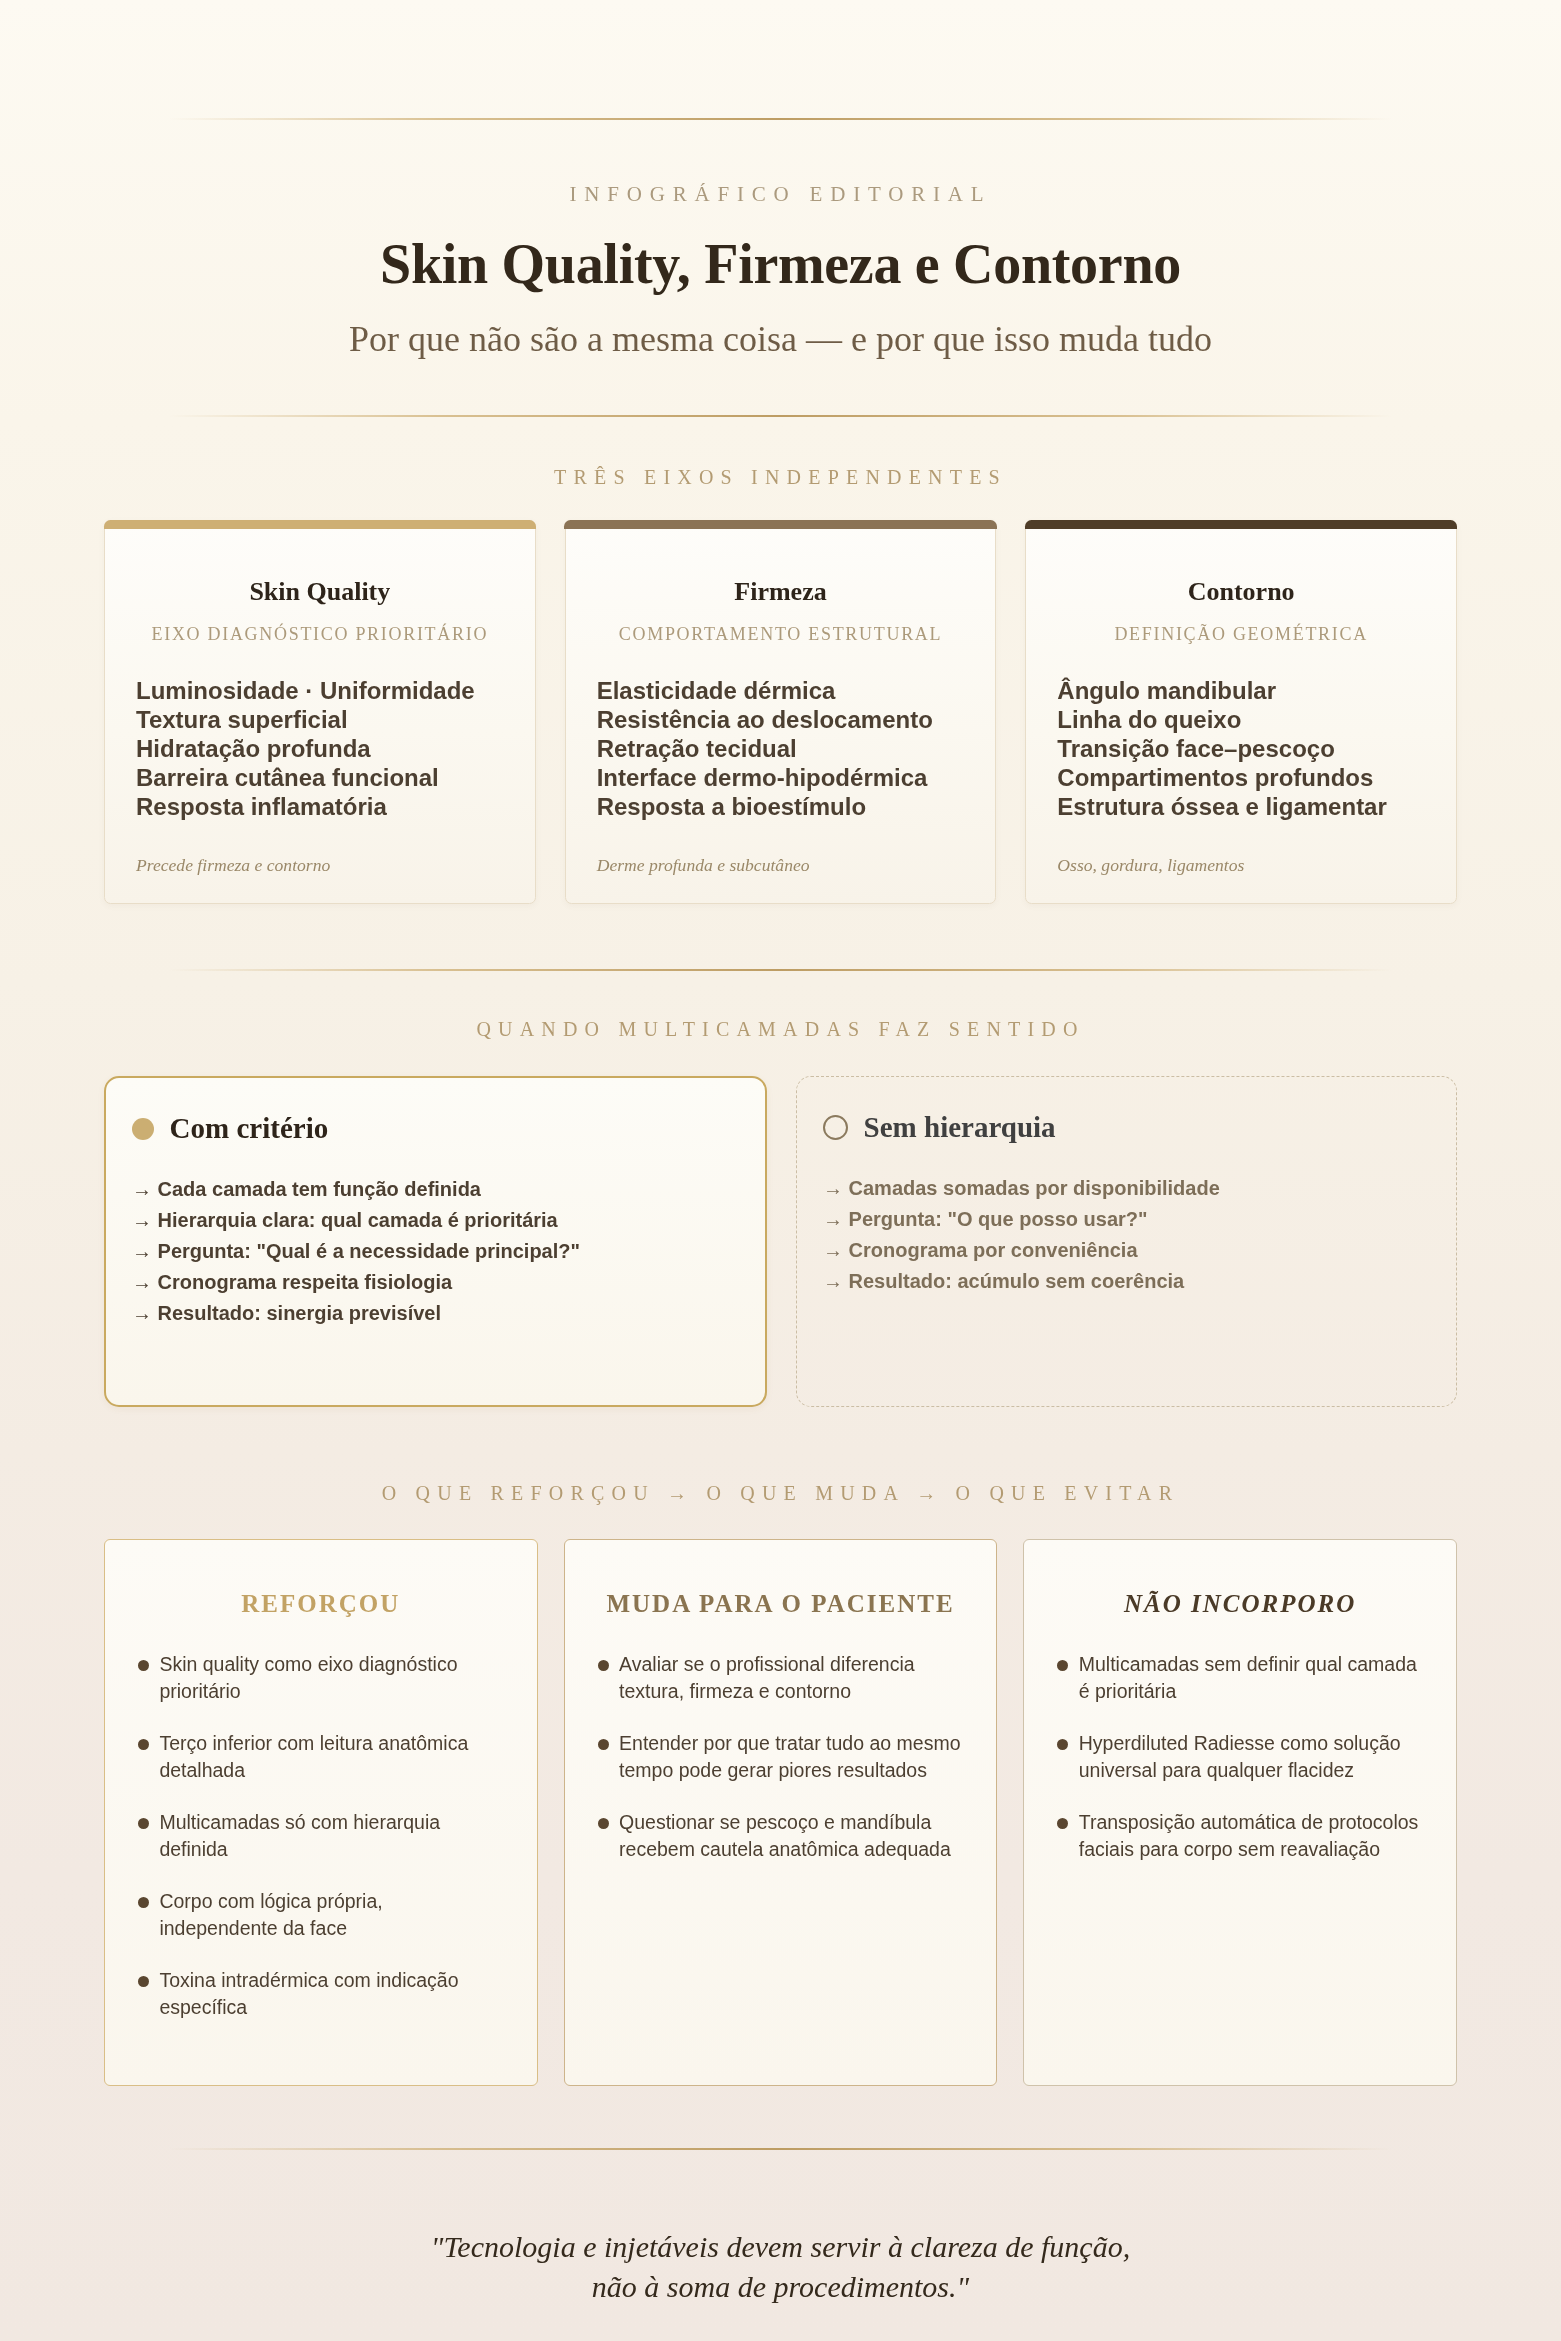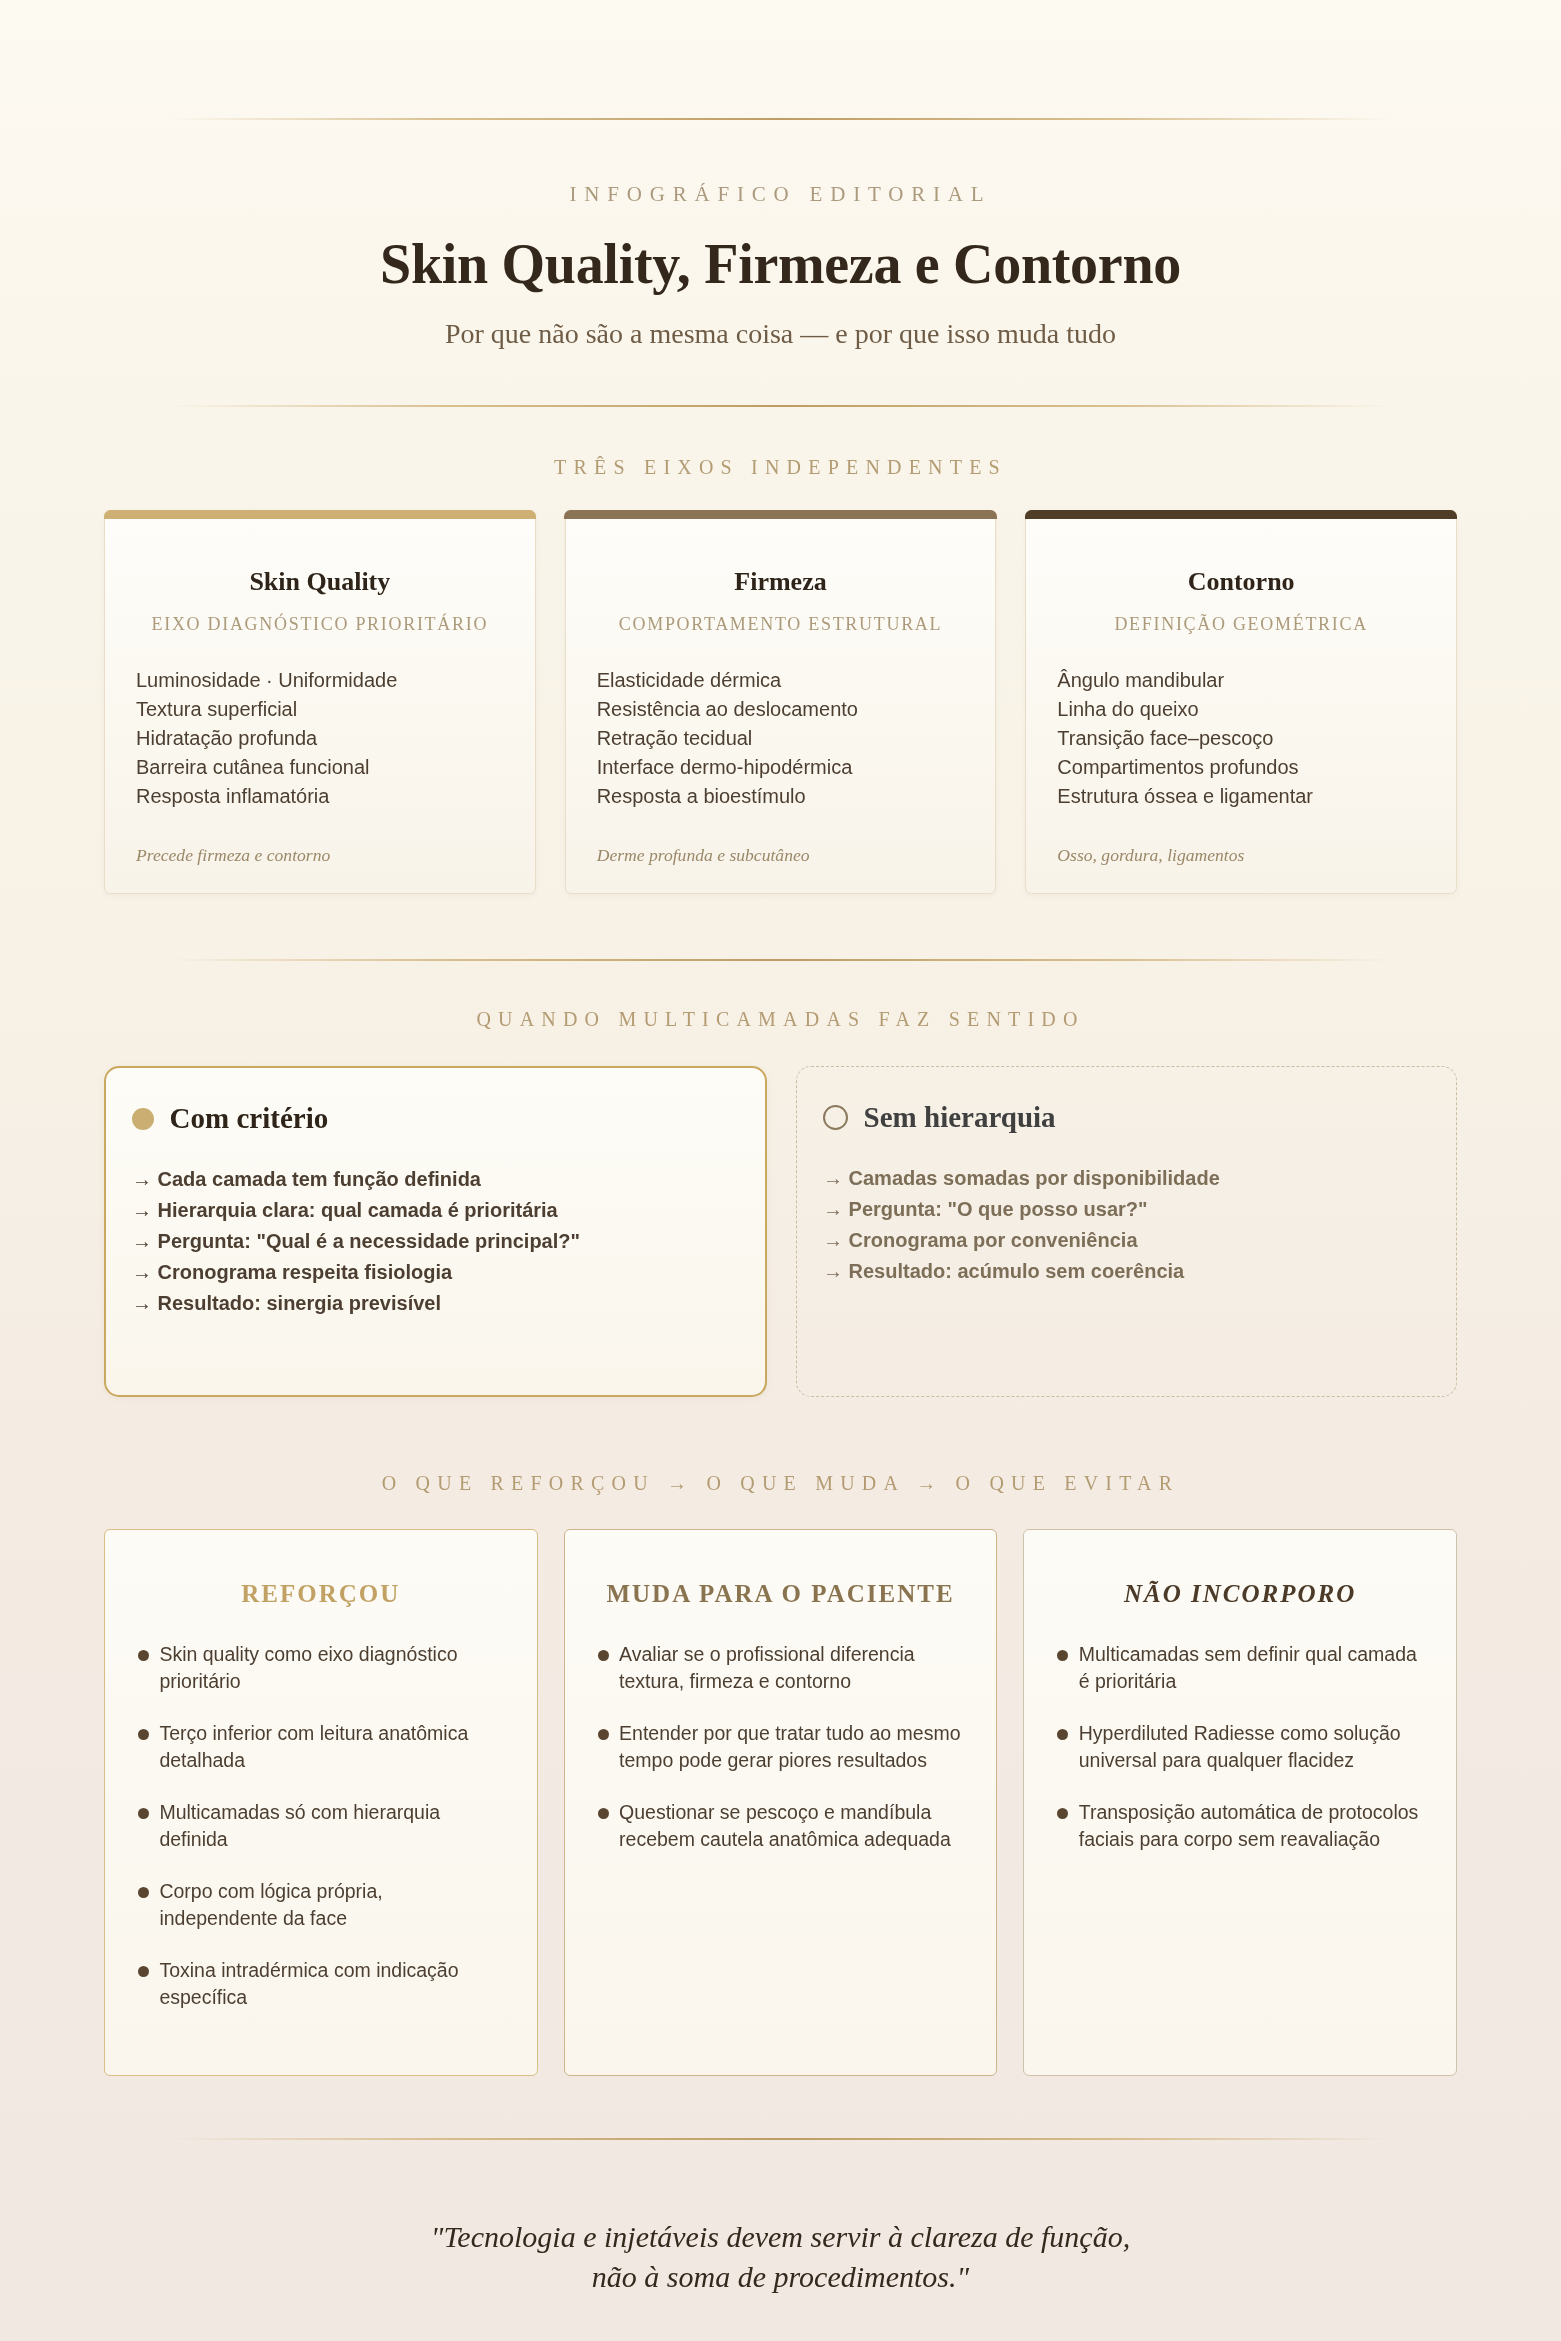--- a/index.html
+++ b/index.html
@@ -41,21 +41,21 @@
     font-family:"Liberation Serif",serif;
     font-weight:700;
     font-size:56px;
     color:#33281b;
     margin-top:25px;
     letter-spacing:-0.3px;
   }
   .subtitle{
     text-align:center;
     font-family:"Liberation Serif",serif;
-    font-size:28px;
+    font-size:36px;
     color:#6e5c46;
     margin-top:22px;
   }
   .hdr-rule{margin-top:55px;}
 
   
   .sec-axes{margin-top:49px;}
   .axes-grid{
     display:flex;gap:29px;
     width:1353px;margin:31px auto 0 auto;
@@ -80,21 +80,21 @@
     margin-top:20px;
   }
   .axis-sub{
     text-align:center;
     font-family:"Liberation Serif",serif;
     font-size:18px;letter-spacing:1.7px;color:#ac9a7b;
     margin-top:17px;text-transform:uppercase;
   }
   .axis-list{margin-top:31px;}
   .axis-list div{
-    font-size:20px;line-height:29px;color:#4c3f31;
+    font-size:24px;line-height:29px;color:#4c3f31;font-weight:bold;
   }
   .axis-note{
     margin-top:34px;
     font-family:"Liberation Serif",serif;
     font-style:italic;font-size:17.6px;color:#9a8868;
   }
 
   
   .sec-multi{margin-top:65px;}
   .multi-rule{margin-bottom:47px;}

